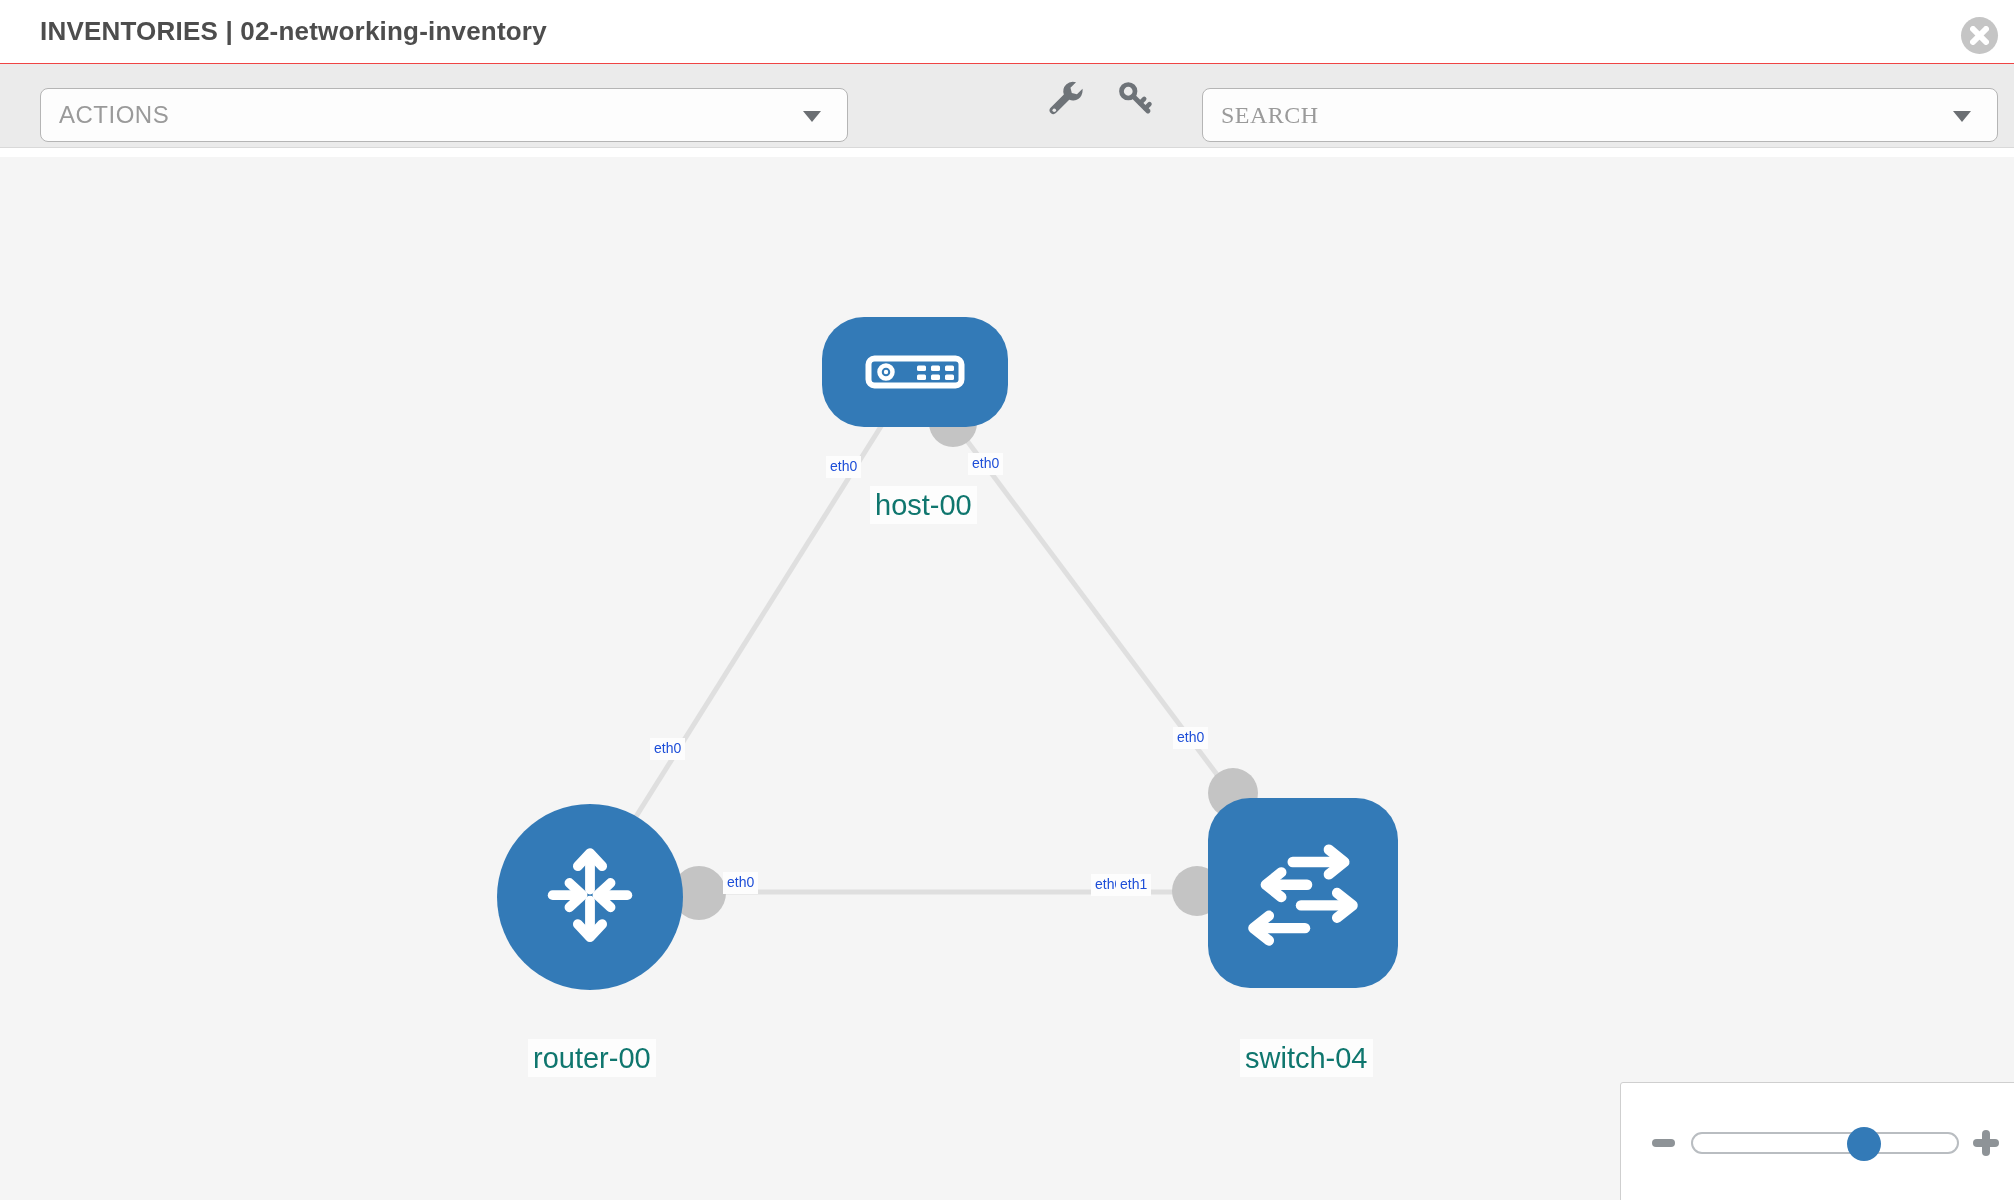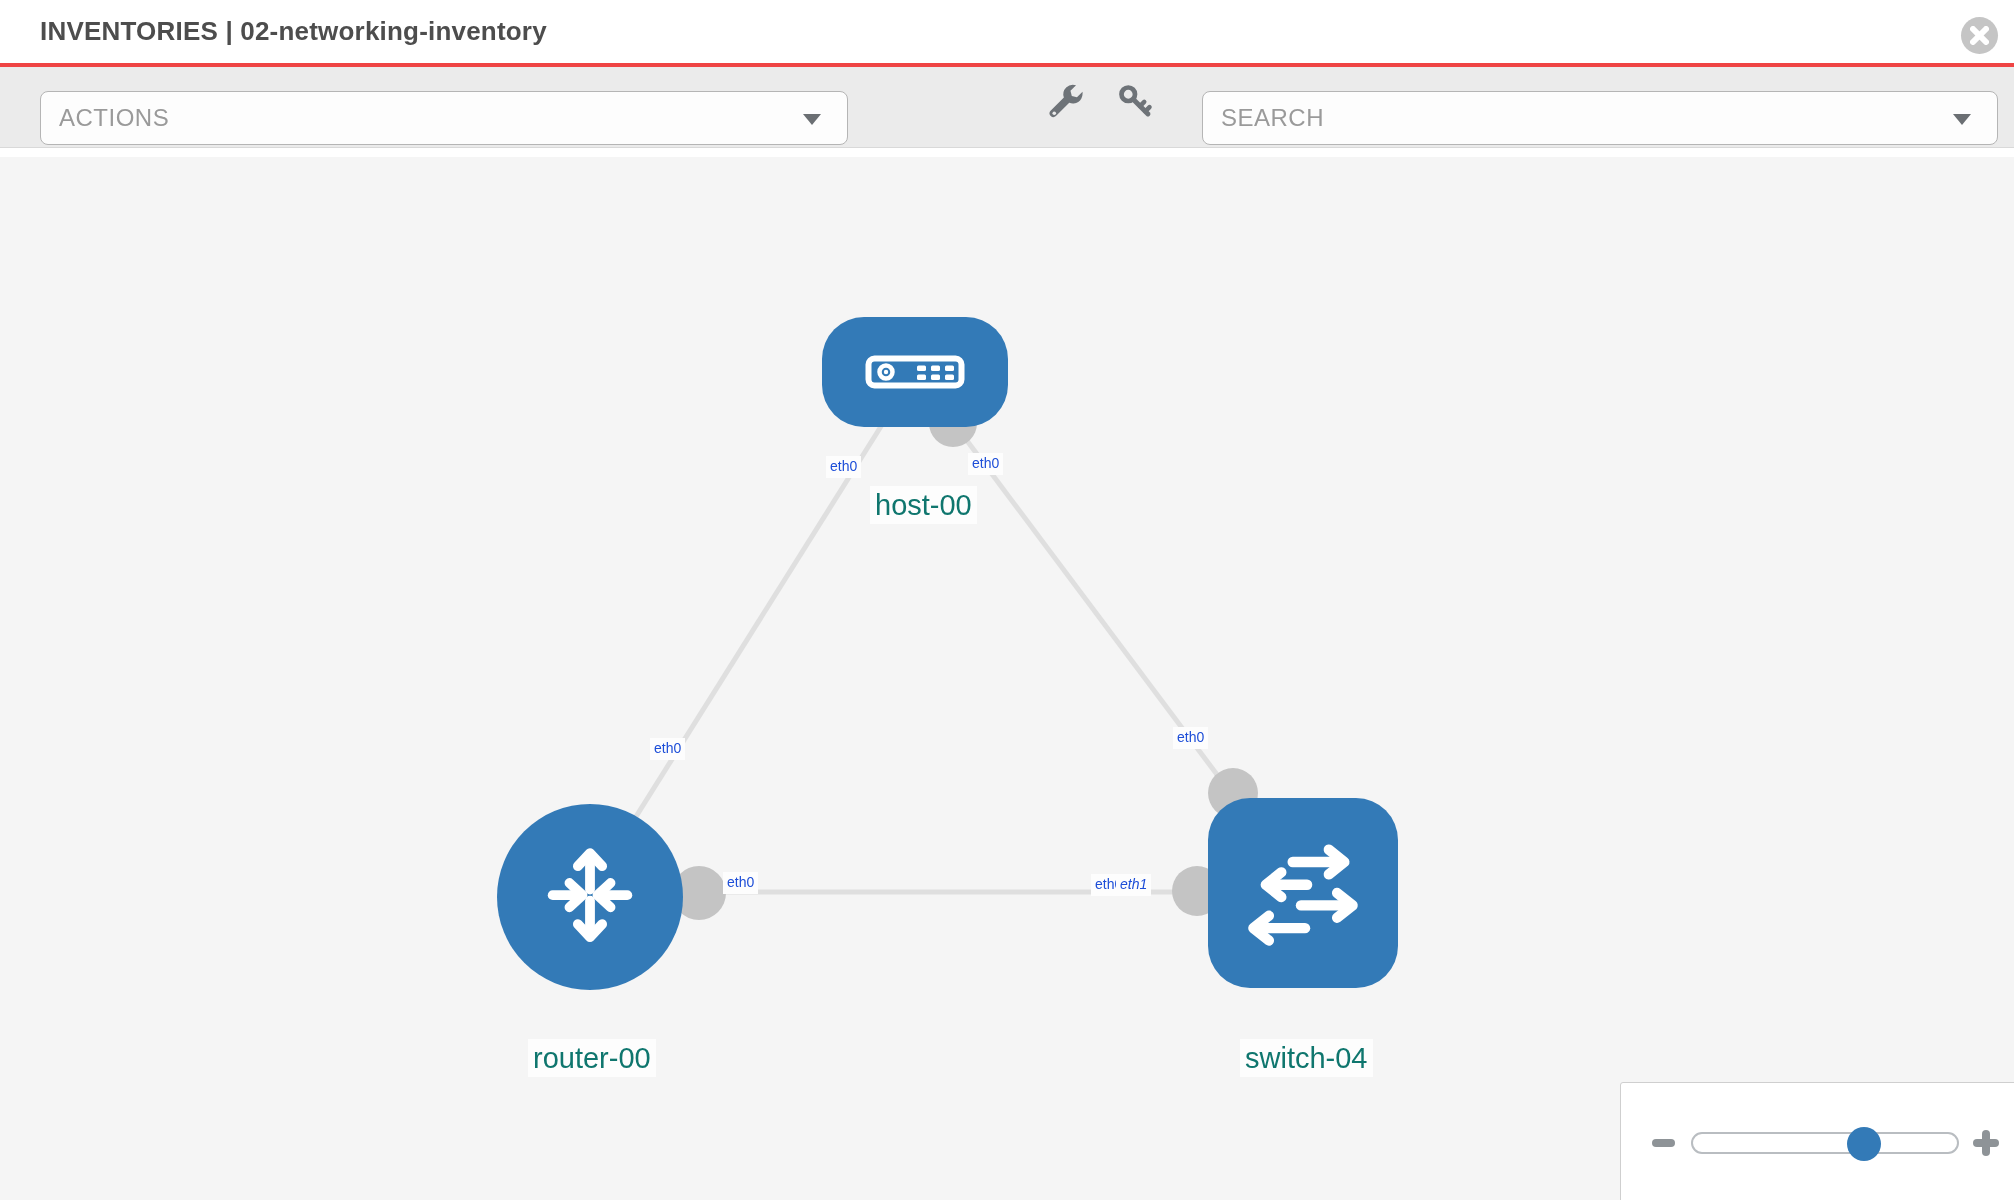--- a/index.html
+++ b/index.html
@@ -24,42 +24,42 @@
   .close-btn {
     position: absolute; right: 16px; top: 17px; width: 37px; height: 37px;
     border-radius: 50%; background: #c5c5c5; cursor: pointer;
     display: flex; align-items: center; justify-content: center;
   }
 
   
   .toolbar {
     position: absolute; top: 63px; left: 0; width: 2014px; height: 85px;
     background: #ebebeb;
-    border-top: 4px solid #ef4444;
+    border-top: 1px solid #ef4444;
     border-bottom: 1px solid #d9d9d9;
     box-sizing: border-box;
   }
   .select {
     position: absolute; top: 24px; height: 54px;
     background: #fdfdfd; border: 1px solid #b5b5b5; border-radius: 8px;
     box-sizing: border-box;
     display: flex; align-items: center;
     padding: 0 44px 0 18px;
     font-size: 24px; color: #9a9a9a; letter-spacing: 0.5px;
     cursor: pointer;
   }
   .select .caret {
     position: absolute; right: 26px; top: 50%; margin-top: -4px;
     width: 0; height: 0;
     border-left: 9px solid transparent;
     border-right: 9px solid transparent;
     border-top: 11px solid #6b6f73;
   }
   .actions-select { left: 40px; width: 808px; }
-  .search-select  { left: 1202px; width: 796px; }
+  .search-select  { left: 1202px; width: 796px; font-family: Liberation Serif, serif; }
   .tool-icon { position: absolute; cursor: pointer; }
   .wrench-icon { left: 1048px; top: 14px; }
   .key-icon    { left: 1117px; top: 16px; }
 
   
   .canvas-bg {
     position: absolute; top: 157px; left: 0; width: 2014px; height: 1043px;
     background: #f5f5f5;
   }
   .links-svg { position: absolute; top: 0; left: 0; }
@@ -211,20 +211,20 @@
 <div class="chip node-label" style="left:870px; top:442px;">host-00</div>
 <div class="chip node-label" style="left:528px; top:995px;text-align:right;">router-00</div>
 <div class="chip node-label" style="left:1240px; top:995px;">switch-04</div>
 
 <div class="chip iface-label" style="left:826px; top:456px;">eth0</div>
 <div class="chip iface-label" style="left:968px; top:453px;">eth0</div>
 <div class="chip iface-label" style="left:650px; top:738px;">eth0</div>
 <div class="chip iface-label" style="left:1173px; top:727px;">eth0</div>
 <div class="chip iface-label" style="left:723px; top:872px;">eth0</div>
 <div class="chip iface-label" style="left:1091px; top:874px;">eth0</div>
-<div class="chip iface-label" style="left:1116px; top:874px;font-style:italic;">eth1</div>
+<div class="chip iface-label" style="left:1116px; top:874px;">eth1</div>
 
 <div class="zoom-panel">
   <div class="zoom-minus"></div>
   <div class="zoom-track"></div>
   <div class="zoom-knob"></div>
   <div class="zoom-plus"></div>
 </div>
 
 </body></html>

